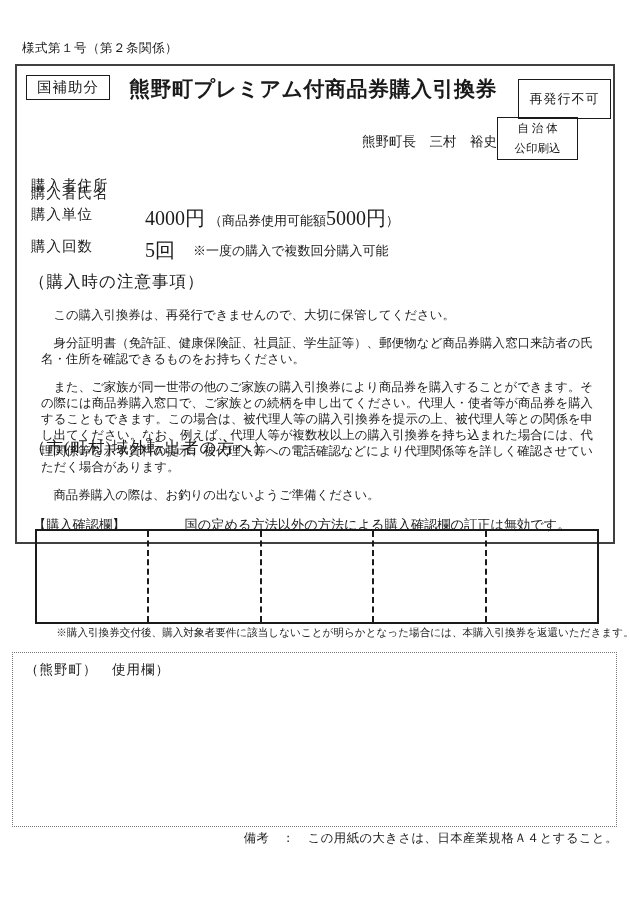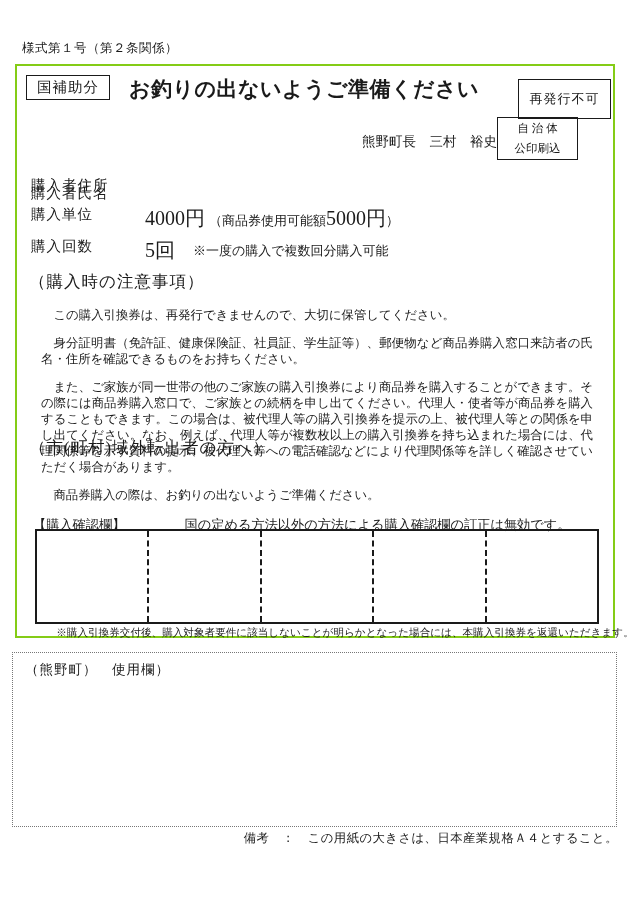--- a/index.html
+++ b/index.html
@@ -10,22 +10,22 @@
     color: #1a1a1a;
     font-family: "Liberation Serif", "DejaVu Serif", serif;
     overflow: hidden;
   }
   .form-label {
     position: absolute; left: 22px; top: 40px;
     font-size: 12.5px; letter-spacing: 0.5px;
   }
   .main-box {
     position: absolute; left: 15px; top: 64px;
-    width: 600px; height: 574px;
-    border: 2px solid #84cc16;
+    width: 600px; height: 480px;
+    border: 2px solid #404040;
   }
   .subsidy-badge {
     position: absolute; left: 9px; top: 9px;
     border: 1.5px solid #1a1a1a;
     padding: 2px 10px;
     font-size: 14.5px; letter-spacing: 1px;
   }
   .voucher-title {
     position: absolute; left: 112px; top: 9px;
     font-size: 21px; font-weight: bold; letter-spacing: 0.5px;
@@ -100,21 +100,21 @@
 </style>
 </head>
 <body>
 
 <div class="form-label">様式第１号（第２条関係）</div>
 
 <div class="main-box">
 
   <div class="subsidy-badge">国補助分</div>
 
-  <div class="voucher-title">お釣りの出ないようご準備ください</div>
+  <div class="voucher-title">熊野町プレミアム付商品券購入引換券</div>
 
   <div class="no-reissue-badge">再発行不可</div>
 
   <div class="mayor-line">熊野町長　三村　裕史</div>
 
   <div class="seal-box">
     <span>自 治 体</span>
     <span>公印刷込</span>
   </div>
 

